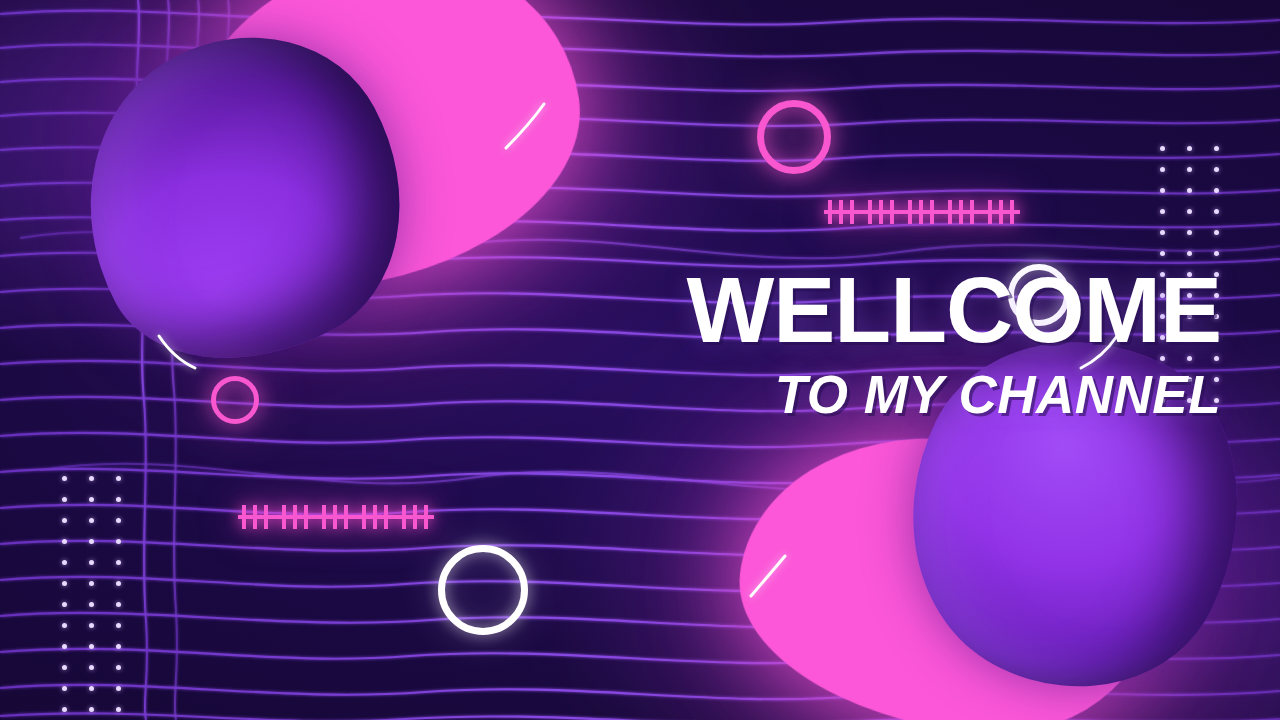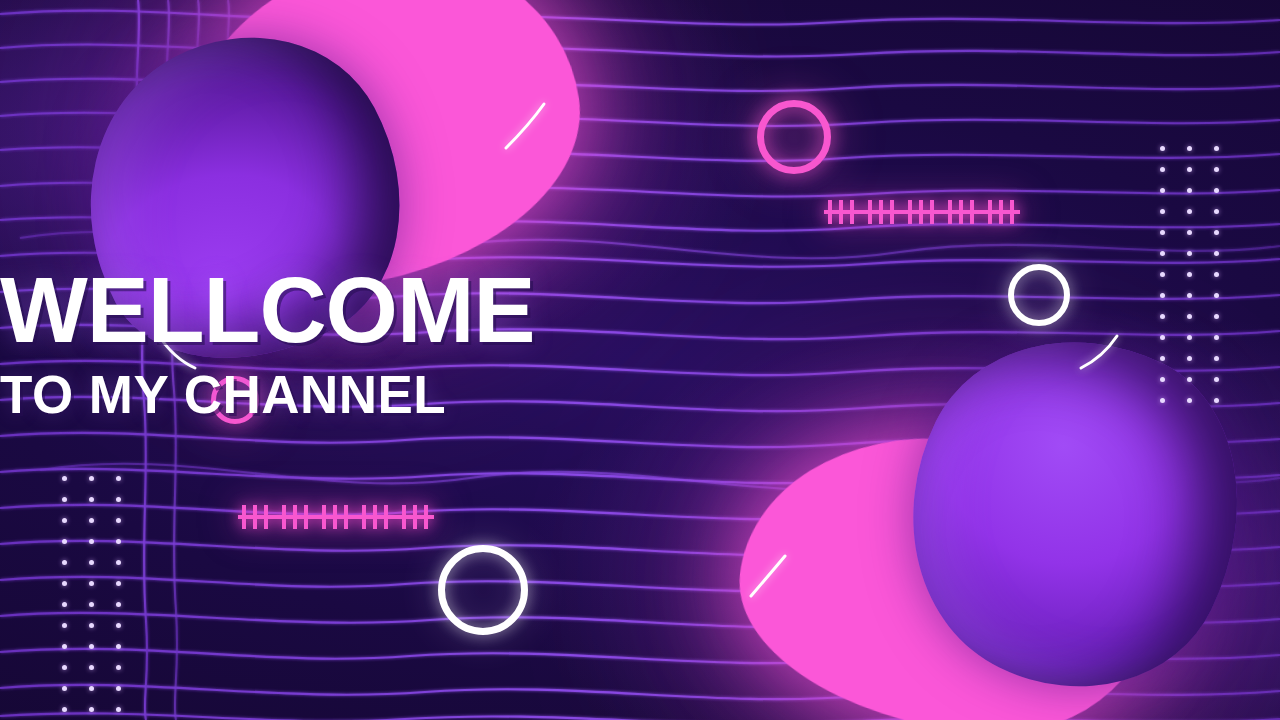--- a/index.html
+++ b/index.html
@@ -154,24 +154,24 @@
     filter: drop-shadow(0 0 4px rgba(255,255,255,0.6));
   }
   .arc-a { left: 500px; top: 100px; }
   .arc-b { left: 155px; top: 330px; }
   .arc-c { left: 1075px; top: 330px; }
   .arc-d { left: 745px; top: 552px; }
 
   
   .text-block {
     position: absolute;
-    left: 0;
+    left: 8px;
     top: 268px;
     width: 1213px;
-    text-align: left;
+    text-align: right;
     z-index: 20;
   }
 
   .headline {
     margin: 0;
     color: #ffffff;
     font-family: "Liberation Sans", sans-serif;
     font-weight: 700;
     font-size: 93px;
     line-height: 0.92;
@@ -179,20 +179,21 @@
     text-shadow:
        3px 3px 0 rgba(36,12,80,0.55),
        0 0 24px rgba(170,110,255,0.30);
   }
 
   .subheadline {
     margin: 14px 0 16px 0;
     color: #ffffff;
     font-family: "Liberation Sans", sans-serif;
     font-weight: 700;
+    font-style: italic;
     font-size: 53px;
     line-height: 1;
     letter-spacing: 0.5px;
     text-shadow:
        3px 3px 0 rgba(36,12,80,0.55),
        0 0 20px rgba(170,110,255,0.28);
   }
 </style>
 </head>
 <body>

